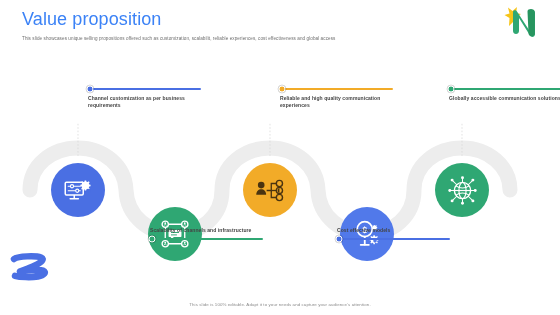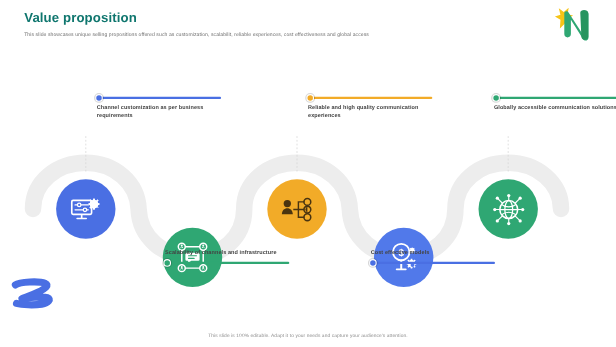--- a/index.html
+++ b/index.html
@@ -22,23 +22,23 @@
   }
 
   
   .header {
     position: absolute;
     left: 22px;
     top: 10px;
     width: 460px;
   }
   .page-title {
-    font-size: 12px;
-    font-weight: bold;
-    color: #0f766e;
+    font-size: 18px;
+    font-weight: normal;
+    color: #3b82f6;
     letter-spacing: .1px;
     line-height: 1.1;
     margin: 0;
   }
   .page-subtitle {
     font-size: 4.6px;
     color: #6f6f6f;
     margin-top: 6px;
     line-height: 1.3;
     letter-spacing: .08px;

